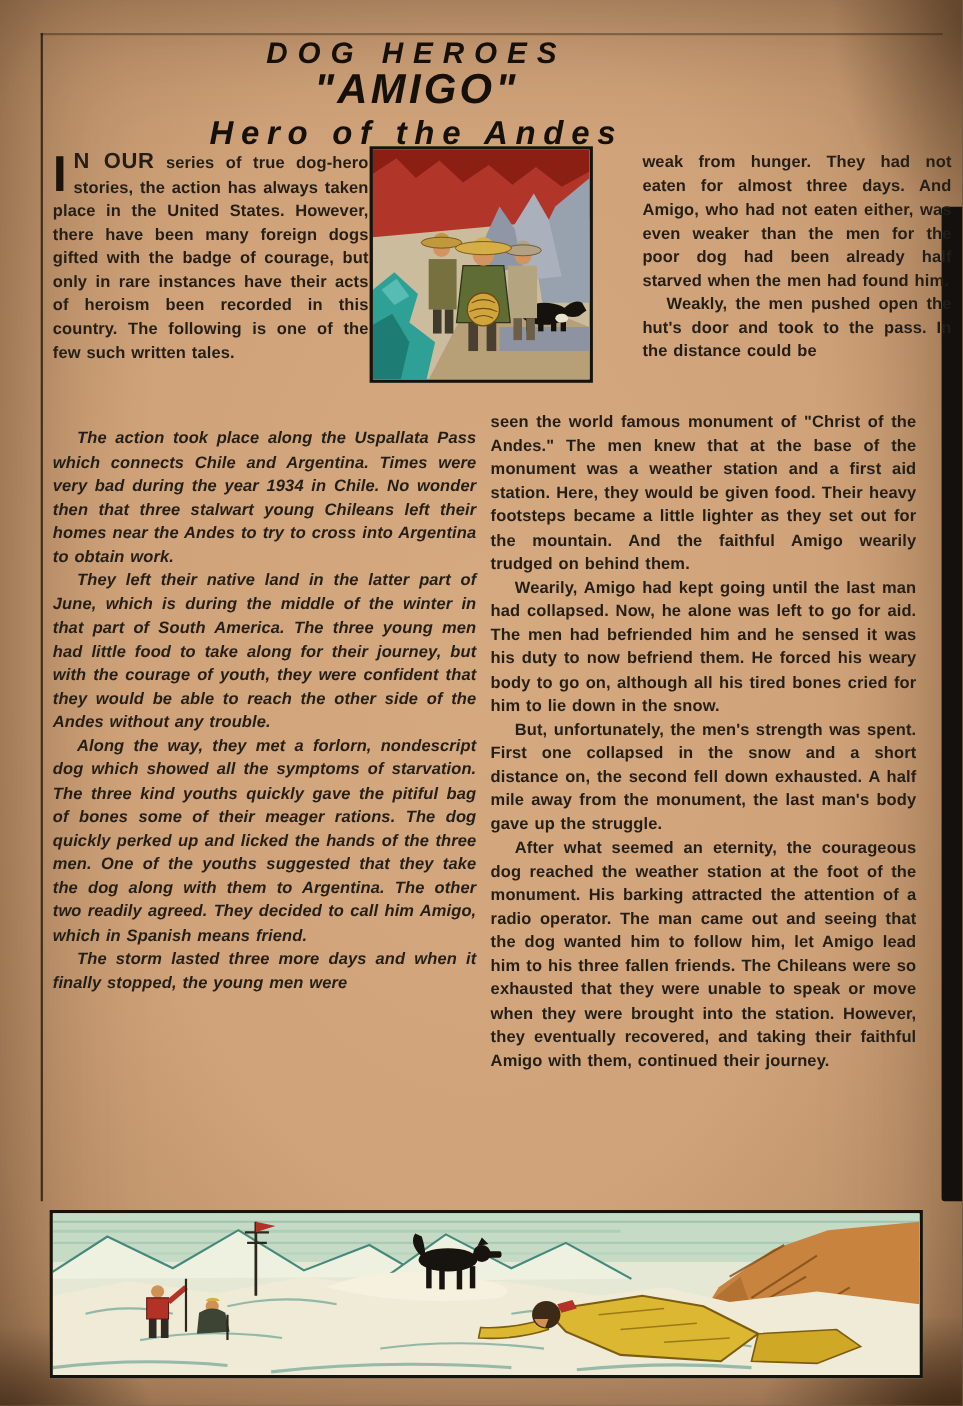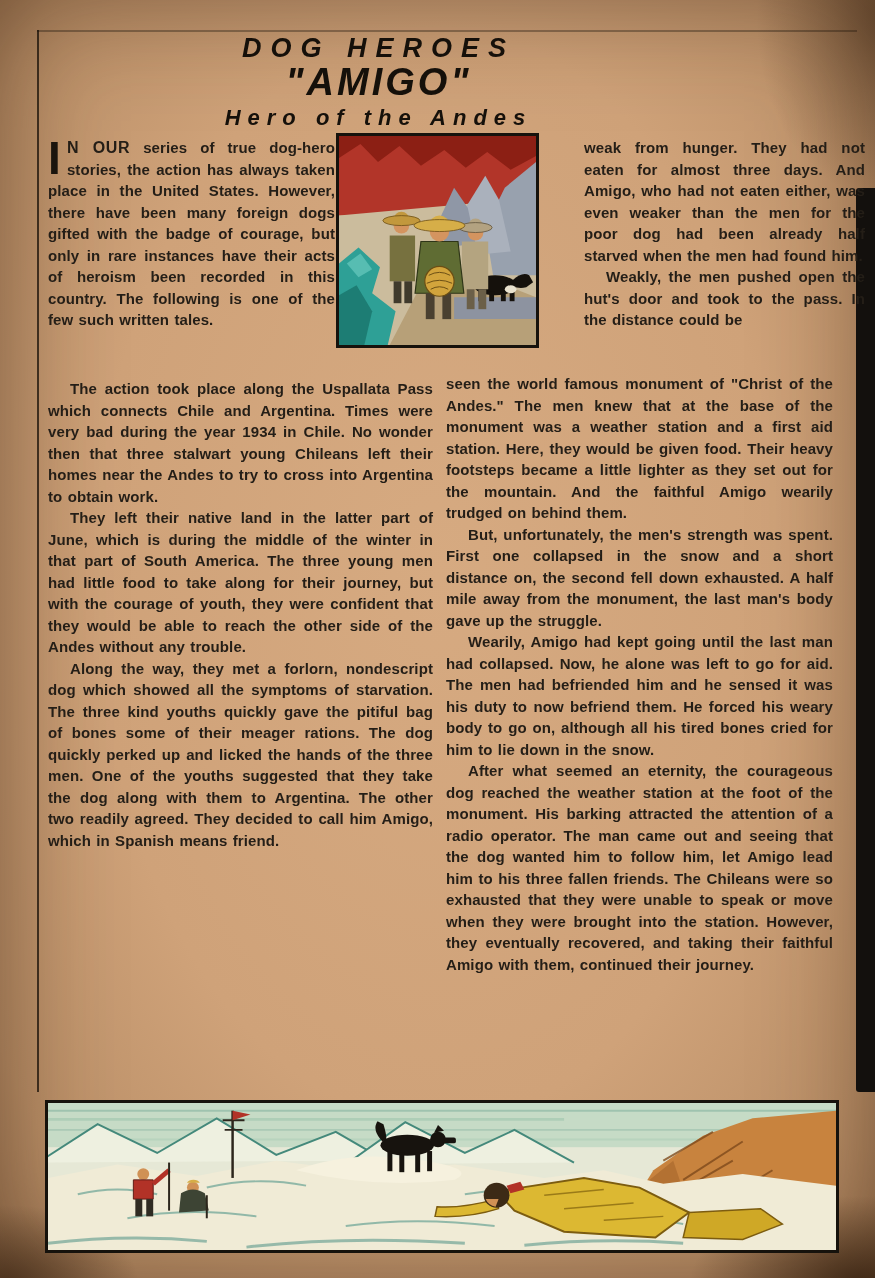--- a/index.html
+++ b/index.html
@@ -21,35 +21,35 @@
     background: radial-gradient(ellipse at 92% 105%, rgba(38,20,6,.7), transparent 65%); }
   .stain-bl { position:absolute; left:0; bottom:0; width:150px; height:80px;
     background: radial-gradient(ellipse at 5% 105%, rgba(38,20,6,.55), transparent 65%); }
   .stain-tr { position:absolute; right:0; top:0; width:120px; height:200px;
     background: radial-gradient(ellipse at 105% 10%, rgba(38,20,6,.4), transparent 70%); }
 
   
   .header { position:absolute; top:33px; left:0; width:757px; text-align:center; color:#15100a; }
   .t1 { font-size:27px; font-style:italic; font-weight:700; letter-spacing:9px; }
   .t2 { font-size:38px; font-style:italic; font-weight:700; letter-spacing:3px; margin-top:-3px; }
-  .t3 { font-size:22px; font-style:italic; font-weight:700; letter-spacing:7px; margin-top:1px; }
+  .t3 { font-size:30px; font-style:italic; font-weight:700; letter-spacing:7px; margin-top:1px; }
 
   
   .para {
     margin:0; text-align:justify;
     font-size:15px; line-height:21.5px; font-weight:700;
     color:#241e17; letter-spacing:.1px; word-spacing:1px;
   }
   .indent { text-indent:22px; }
   .dropcap { float:left; font-size:46px; line-height:38px; font-weight:700; margin:2px 6px 0 0; color:#1a140d; }
-  .lead { font-size:16px; letter-spacing:.6px; }
+  .lead { font-size:20px; letter-spacing:.6px; }
 
   .col-left-top    { position:absolute; left:48px;  top:137px; width:287px; }
   .col-right-top   { position:absolute; left:584px; top:137px; width:281px; }
-  .col-left-bottom { position:absolute; left:48px;  top:378px; width:385px; }
+  .col-left-bottom { position:absolute; left:48px;  top:388px; width:385px;font-style:italic; }
   .col-right-bottom{ position:absolute; left:446px; top:361px; width:387px;margin-top:12px; }
 
   figure { margin:0; }
   .figure-top {
     position:absolute; left:336px; top:133px; width:203px; height:215px;
     border:3px solid #16120c; background:#c7b58f; overflow:hidden;
   }
   .figure-bottom {
     position:absolute; left:45px; top:1100px; width:794px; height:153px;
     border:3px solid #16120c; background:#e6e8d6; overflow:hidden;
@@ -139,26 +139,27 @@
 
   <div class="col-right-top">
     <p class="para">weak from hunger. They had not eaten for almost three days. And Amigo, who had not eaten either, was even weaker than the men for the poor dog had been already half starved when the men had found him.</p>
     <p class="para indent">Weakly, the men pushed open the hut's door and took to the pass. In the distance could be</p>
   </div>
 
   <div class="col-left-bottom">
     <p class="para indent">The action took place along the Uspallata Pass which connects Chile and Argentina. Times were very bad during the year 1934 in Chile. No wonder then that three stalwart young Chileans left their homes near the Andes to try to cross into Argentina to obtain work.</p>
     <p class="para indent">They left their native land in the latter part of June, which is during the middle of the winter in that part of South America. The three young men had little food to take along for their journey, but with the courage of youth, they were confident that they would be able to reach the other side of the Andes without any trouble.</p>
     <p class="para indent">Along the way, they met a forlorn, nondescript dog which showed all the symptoms of starvation. The three kind youths quickly gave the pitiful bag of bones some of their meager rations. The dog quickly perked up and licked the hands of the three men. One of the youths suggested that they take the dog along with them to Argentina. The other two readily agreed. They decided to call him Amigo, which in Spanish means friend.</p>
+    <p class="para indent">The storm lasted three more days and when it finally stopped, the young men were</p>
   </div>
 
   <div class="col-right-bottom">
     <p class="para">seen the world famous monument of "Christ of the Andes." The men knew that at the base of the monument was a weather station and a first aid station. Here, they would be given food. Their heavy footsteps became a little lighter as they set out for the mountain. And the faithful Amigo wearily trudged on behind them.</p>
+    <p class="para indent">Wearily, Amigo had kept going until the last man had collapsed. Now, he alone was left to go for aid. The men had befriended him and he sensed it was his duty to now befriend them. He forced his weary body to go on, although all his tired bones cried for him to lie down in the snow.</p>
     <p class="para indent">But, unfortunately, the men's strength was spent. First one collapsed in the snow and a short distance on, the second fell down exhausted. A half mile away from the monument, the last man's body gave up the struggle.</p>
-    <p class="para indent">Wearily, Amigo had kept going until the last man had collapsed. Now, he alone was left to go for aid. The men had befriended him and he sensed it was his duty to now befriend them. He forced his weary body to go on, although all his tired bones cried for him to lie down in the snow.</p>
     <p class="para indent">After what seemed an eternity, the courageous dog reached the weather station at the foot of the monument. His barking attracted the attention of a radio operator. The man came out and seeing that the dog wanted him to follow him, let Amigo lead him to his three fallen friends. The Chileans were so exhausted that they were unable to speak or move when they were brought into the station. However, they eventually recovered, and taking their faithful Amigo with them, continued their journey.</p>
   </div>
 
   <figure class="figure-bottom">
     <svg viewBox="0 0 794 153" preserveAspectRatio="none">
       <rect width="794" height="153" fill="#e6e8d6"></rect>
       <g>
         <rect width="794" height="46" fill="#c6dbc6"></rect>
         <path d="M0,8 H794" stroke="#8fb9a5" stroke-width="2" fill="none" opacity=".7"></path>
         <path d="M0,17 H520" stroke="#9fc4ae" stroke-width="3" fill="none" opacity=".6"></path>

